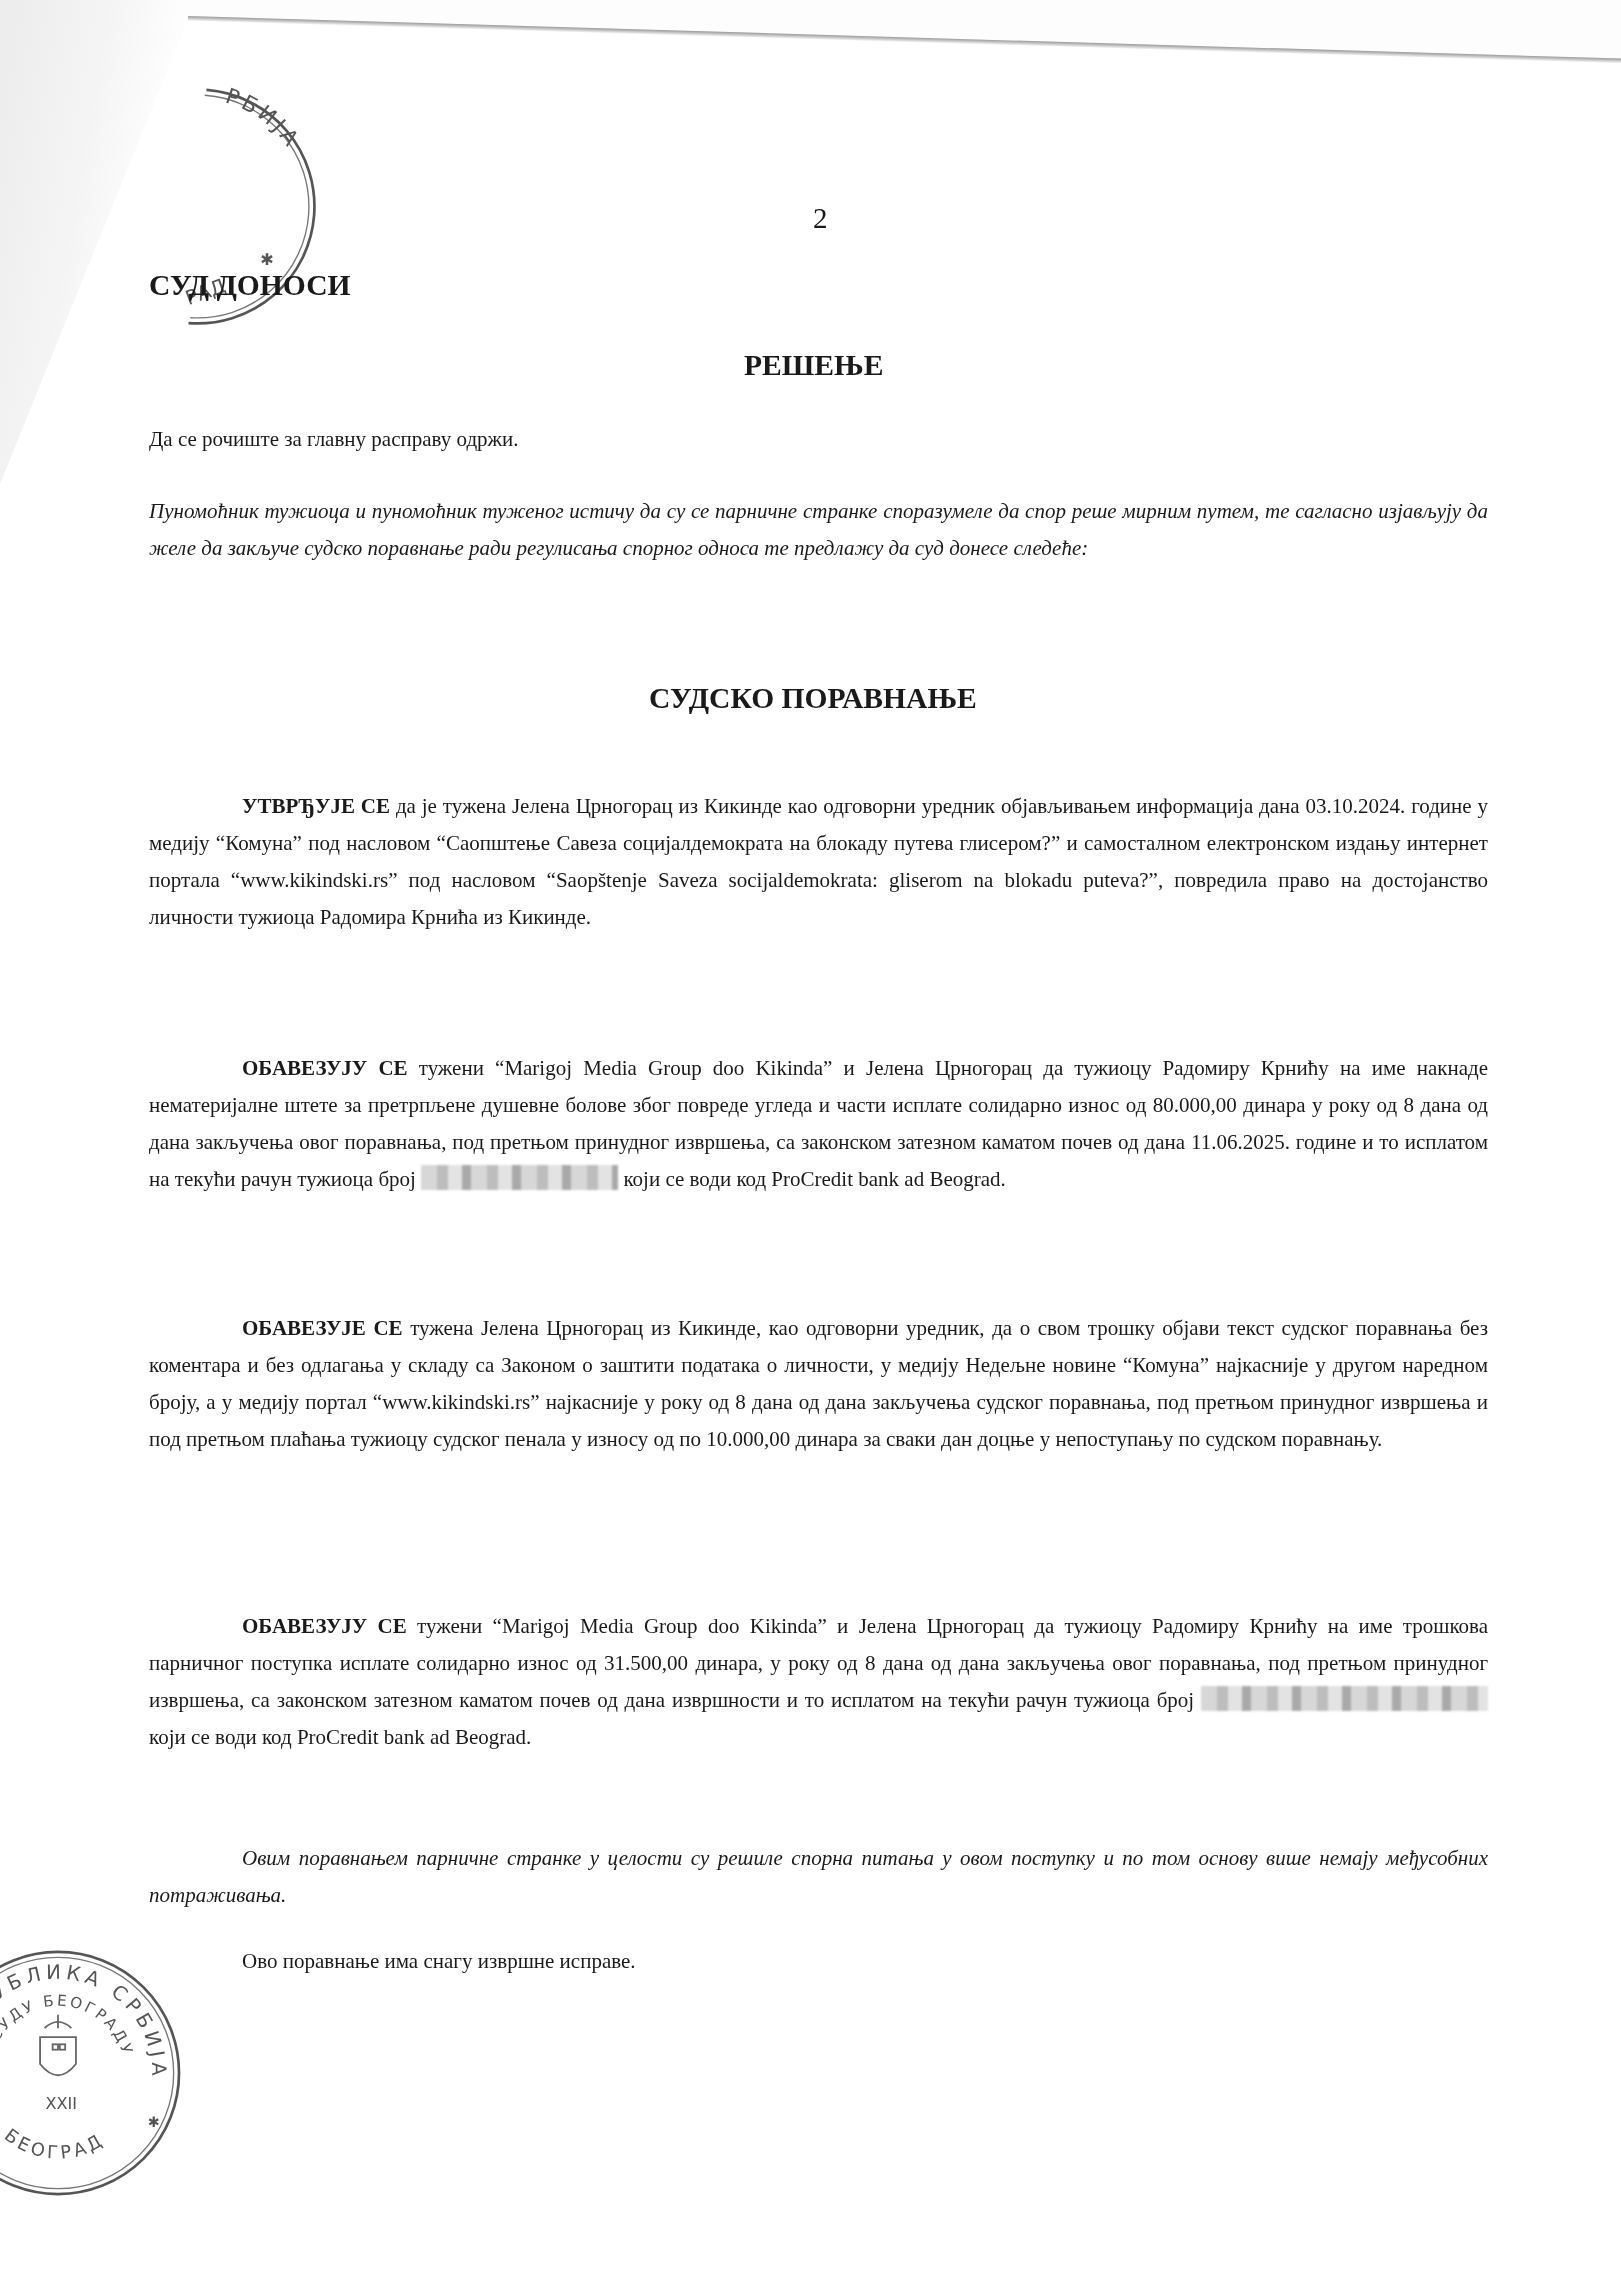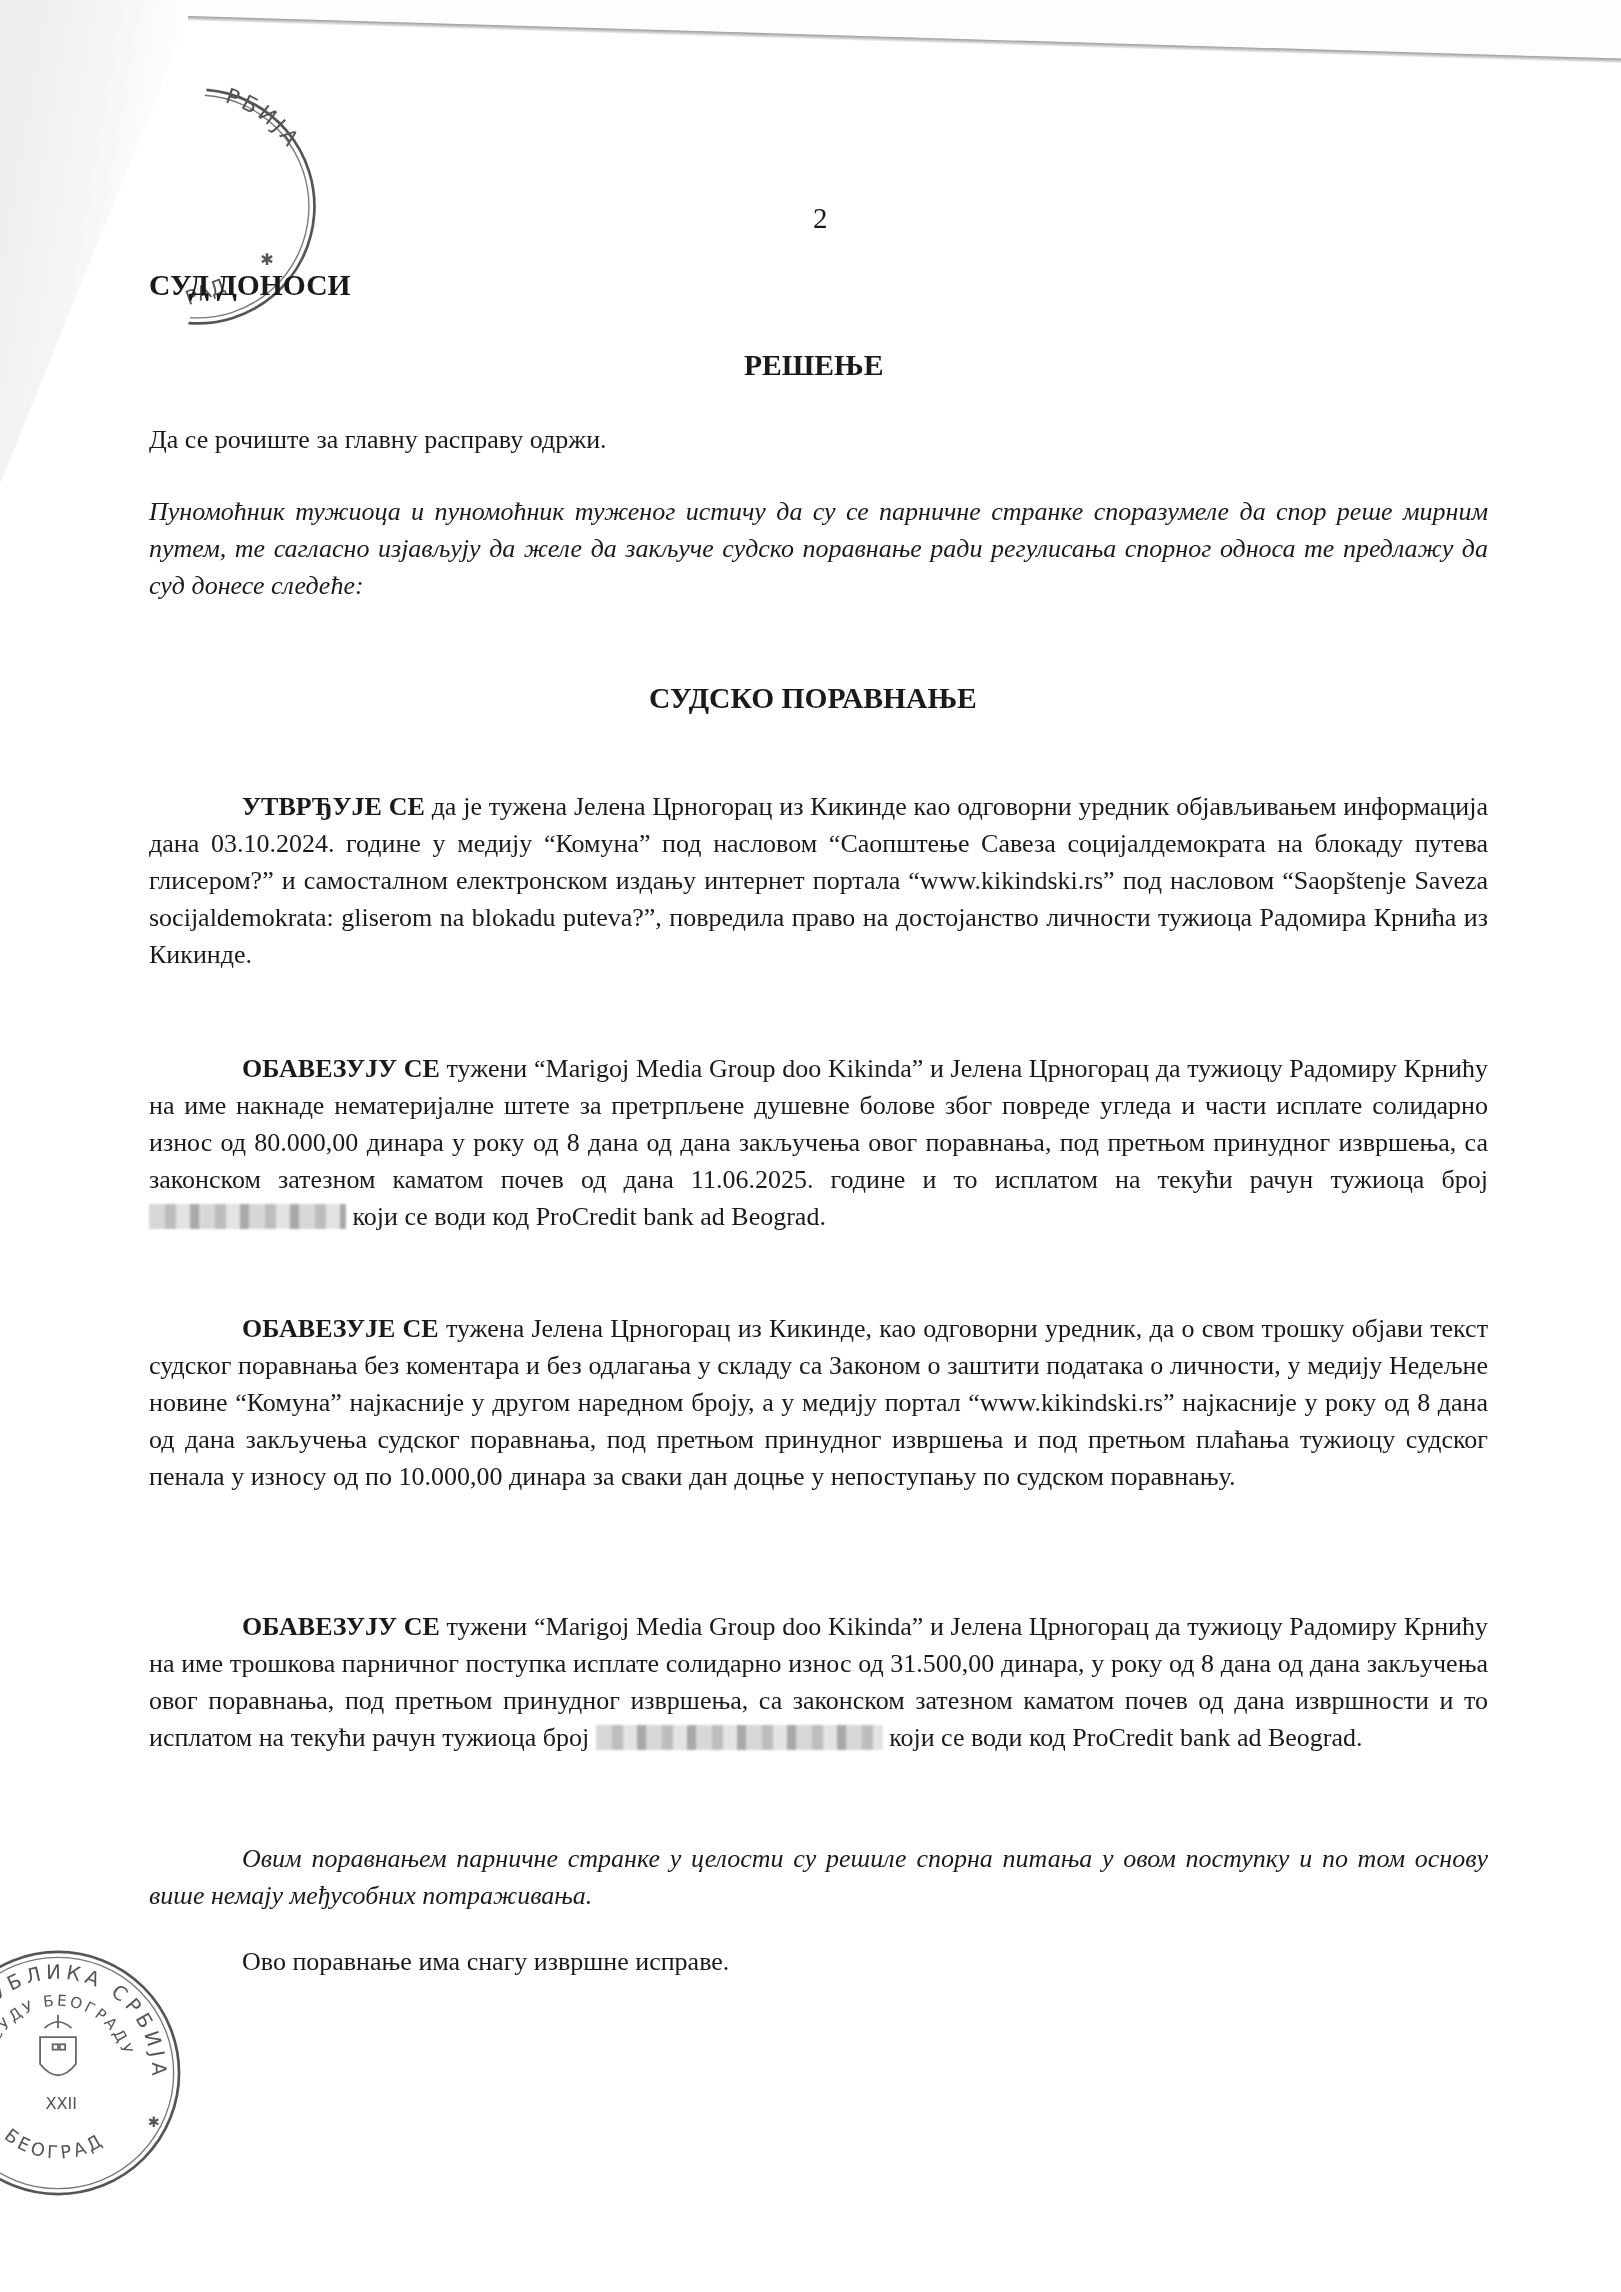--- a/index.html
+++ b/index.html
@@ -16,21 +16,21 @@
   .page-fold {
     position: absolute; left: 0; top: 0; width: 1622px; height: 2293px;
     background: #ffffff;
     clip-path: polygon(188px 19.7px, 1622px 63px, 1622px 2293px, 0px 2293px, 0px 484px);
   }
   .top-edge {
     position: absolute; left: 188px; top: 16px; width: 1442px; height: 5.4px;
     background: linear-gradient(#9a9a9a, transparent);
     transform: rotate(1.7deg); transform-origin: left top;
   }
-  .text { position: absolute; font-size: 26px; line-height: 37px; text-align: justify; }
+  .text { position: absolute; font-size: 21px; line-height: 37px; text-align: justify; }
   .text .lbl { font-weight: bold; margin-top: 32px; }
   .page-number { position: absolute; left: 813px; top: 202px; font-size: 29px; }
   .h-left { position: absolute; left: 149px; top: 269px; font-size: 29.6px; font-weight: bold; }
   .h-center { position: absolute; font-size: 29.6px; font-weight: bold; text-align: right; }
   .para { left: 149px; width: 1339px; }
   .indent { text-indent: 93px; }
   .url { }
   .redacted {
     display: inline-block; height: 25px; vertical-align: -3.6px;
     background: repeating-linear-gradient(90deg, #d7d7d7 0 16px, #bdbdbd 16px 27px, #e3e3e3 27px 41px, #a9a9a9 41px 50px);

